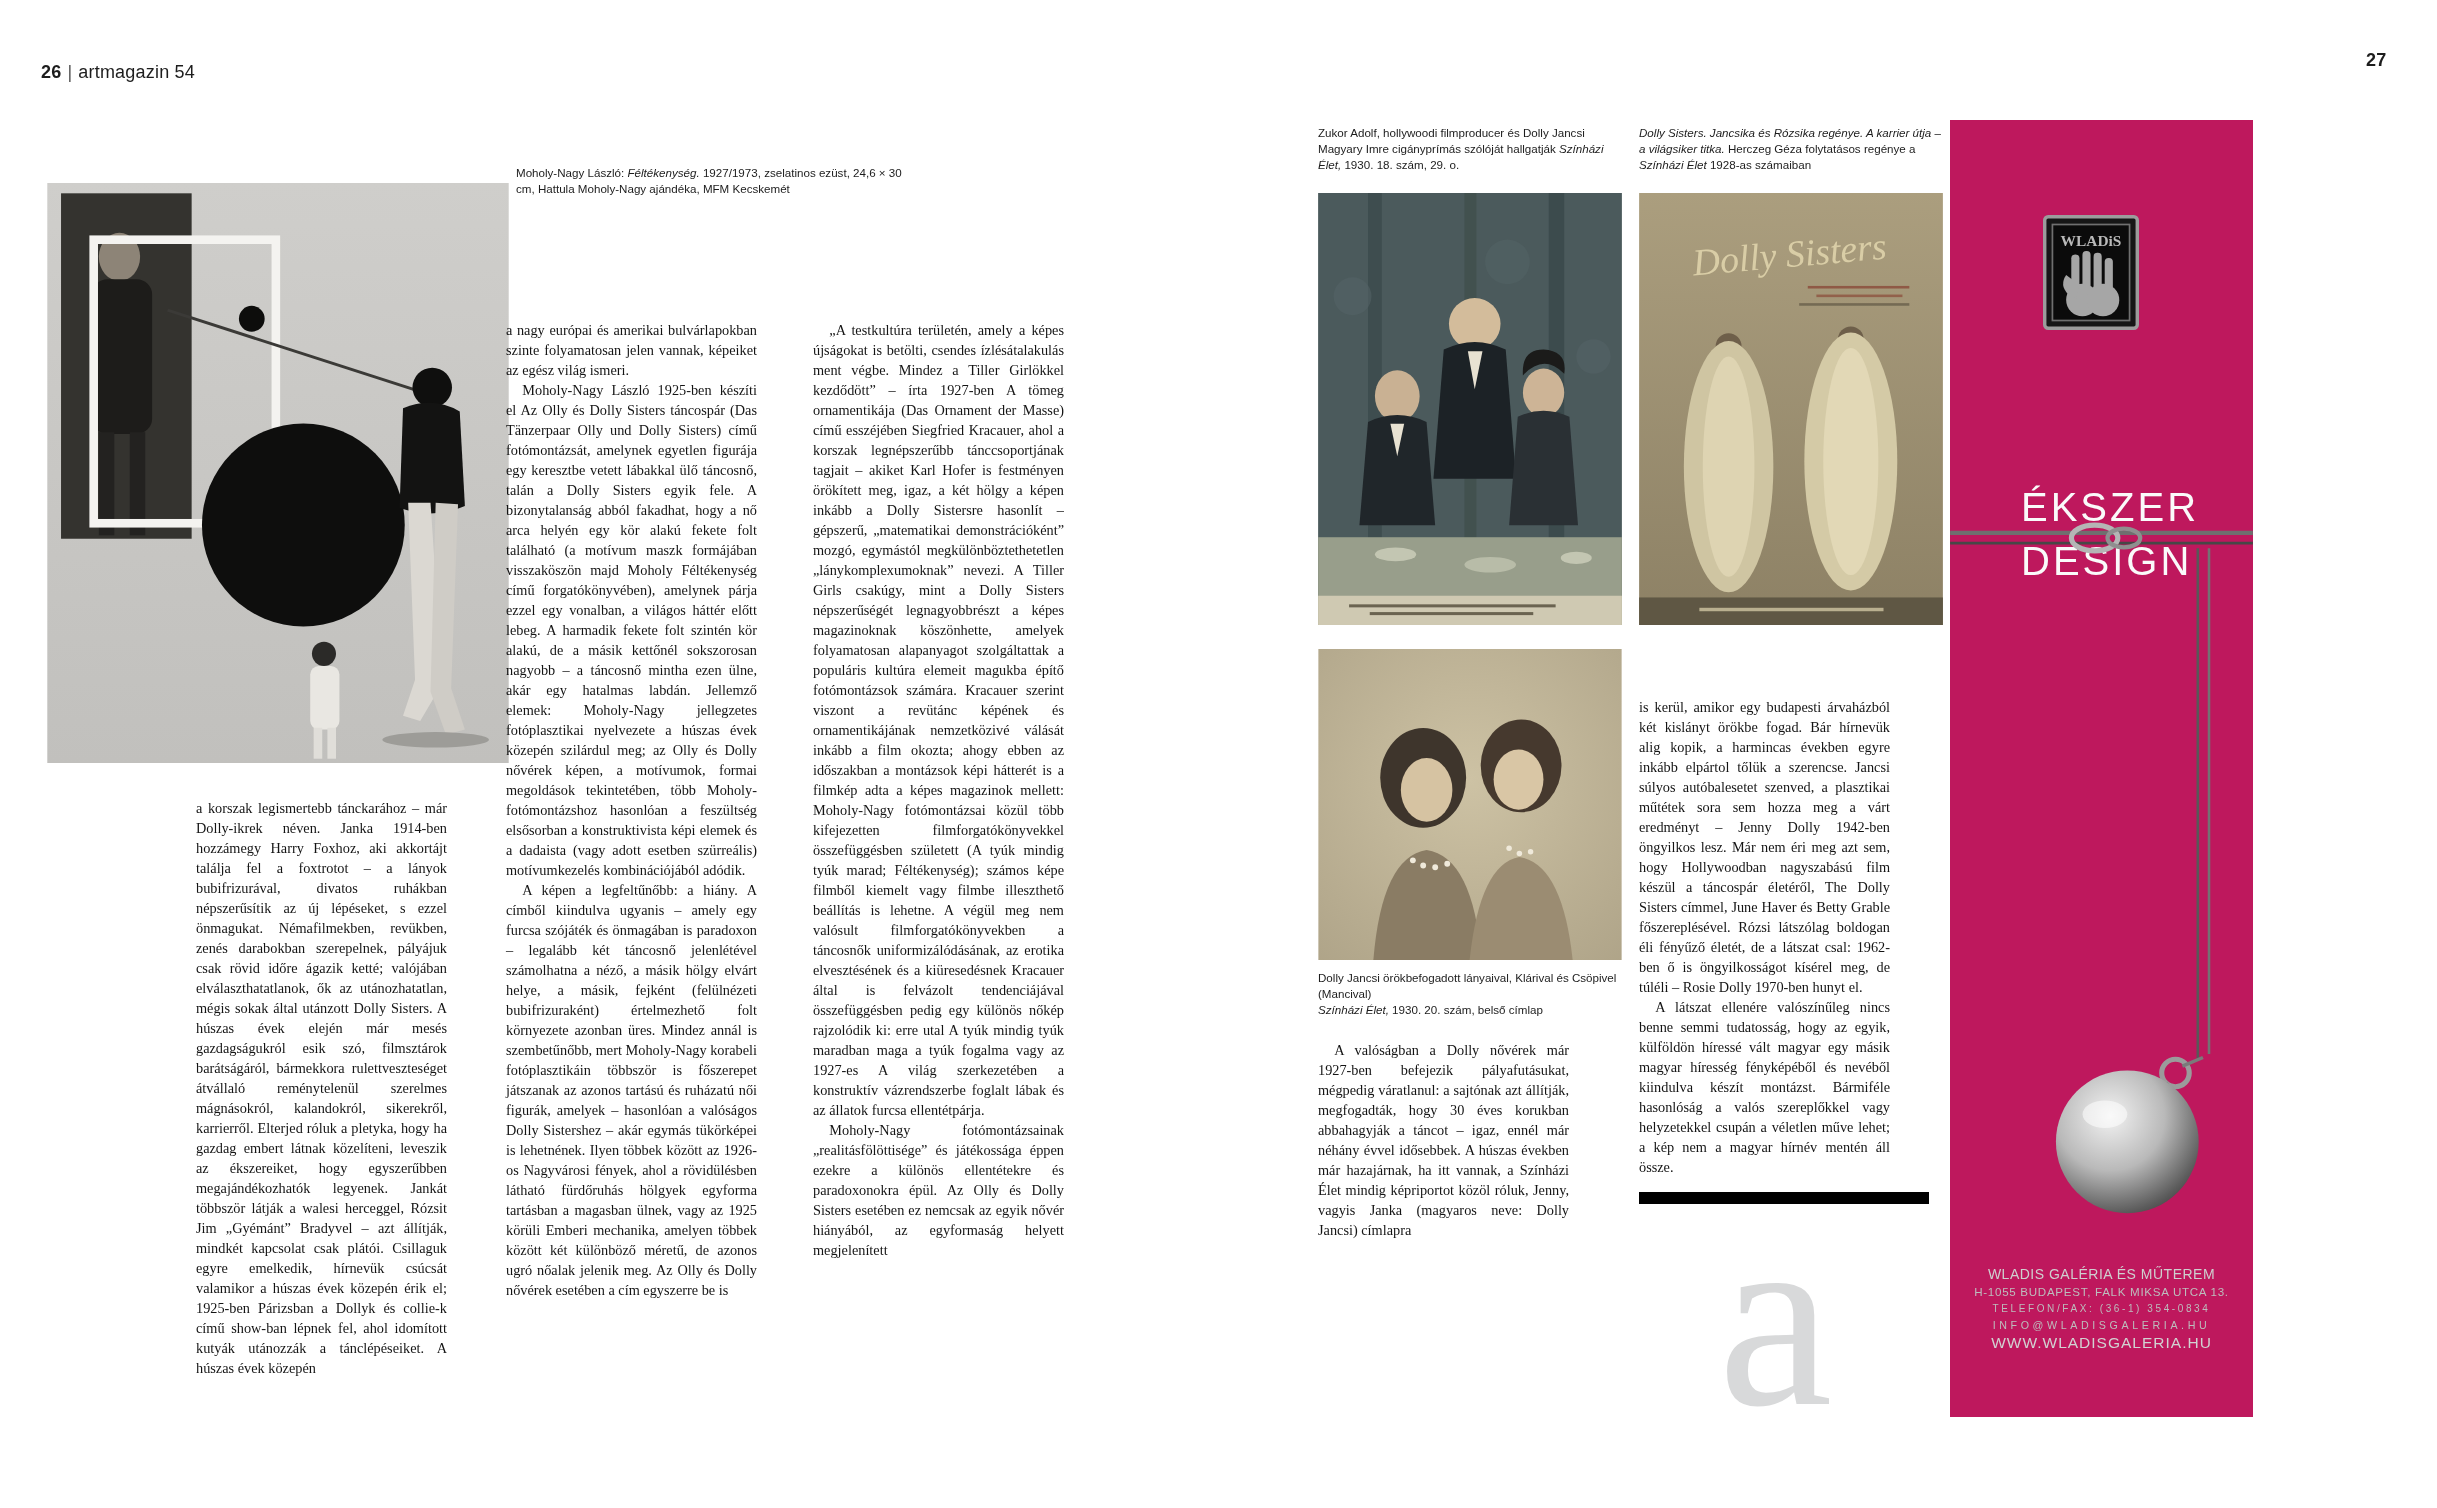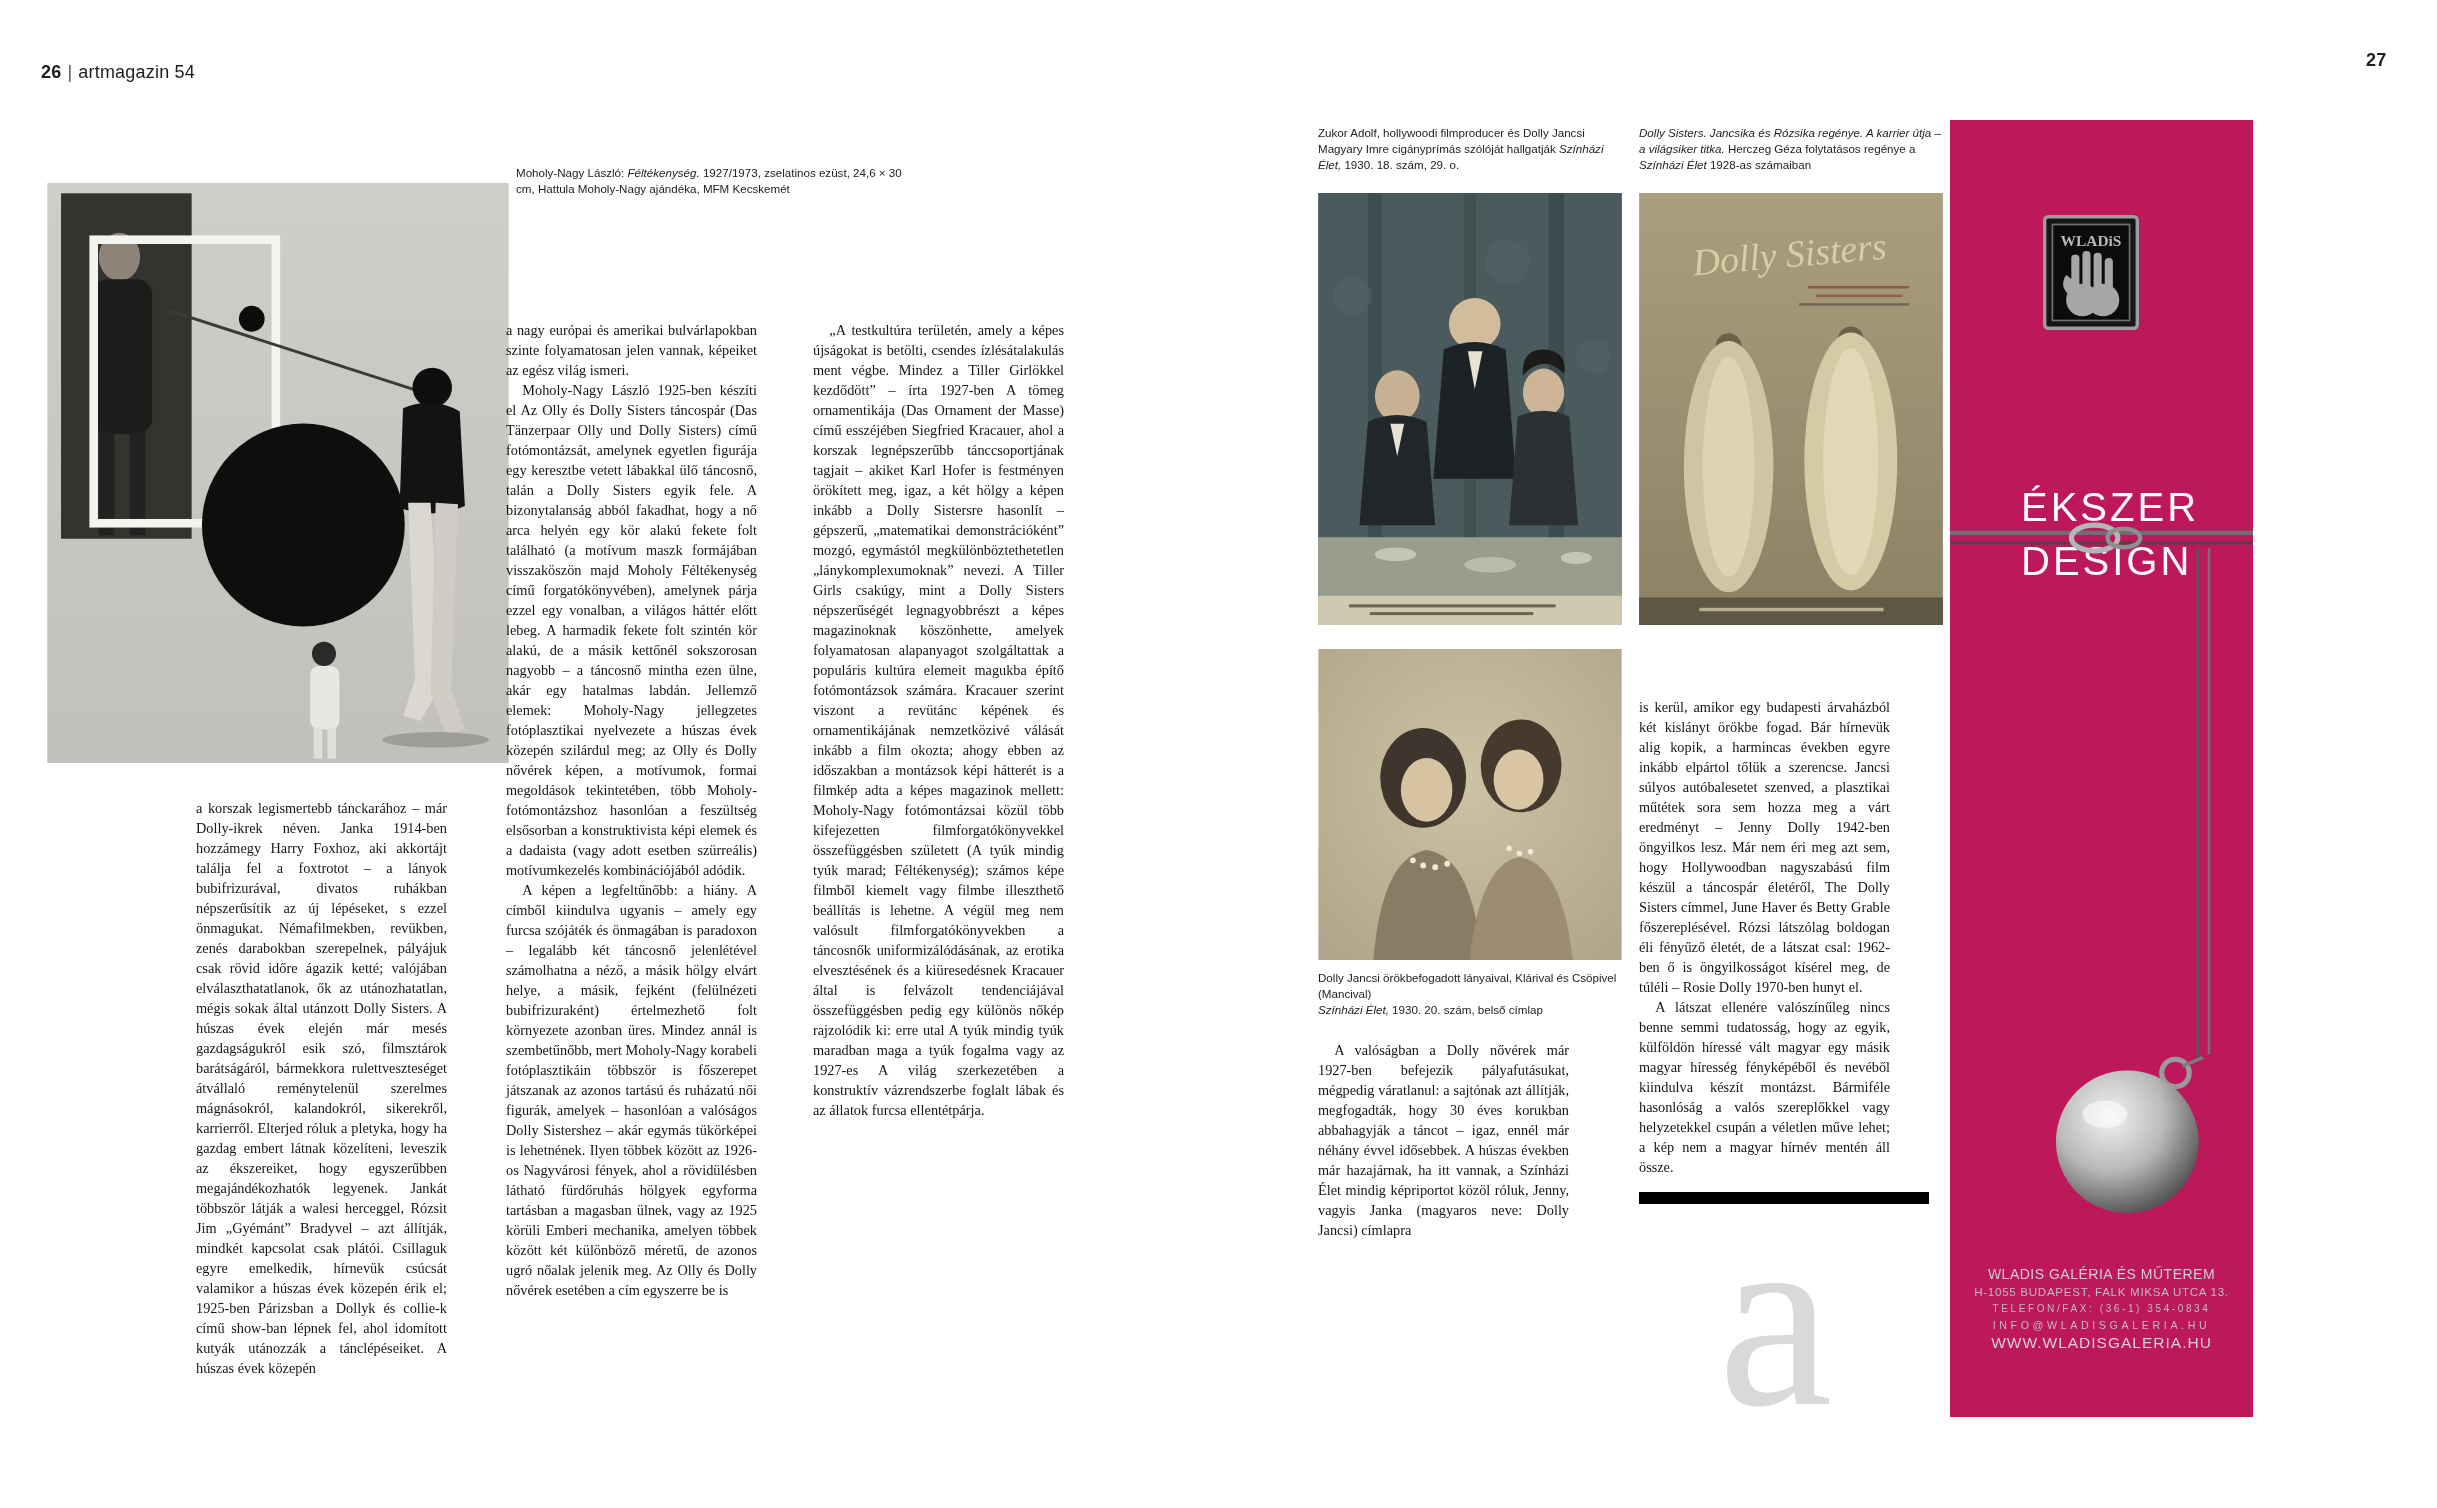--- a/index.html
+++ b/index.html
@@ -127,20 +127,21 @@
   <div class="abs col" id="col1">
     <p>a korszak legismertebb tánckarához – már Dolly-ikrek néven. Janka 1914-ben hozzámegy Harry Foxhoz, aki akkortájt találja fel a foxtrotot – a lányok bubifrizurával, divatos ruhákban népszerűsítik az új lépéseket, s ezzel önmagukat. Némafilmekben, revükben, zenés darabokban szerepelnek, pályájuk csak rövid időre ágazik ketté; valójában elválaszthatatlanok, ők az utánozhatatlan, mégis sokak által utánzott Dolly Sisters. A húszas évek elején már mesés gazdagságukról esik szó, filmsztárok barátságáról, bármekkora rulettveszteséget átvállaló reménytelenül szerelmes mágnásokról, kalandokról, sikerekről, karrierről. Elterjed róluk a pletyka, hogy ha gazdag embert látnak közelíteni, leveszik az ékszereiket, hogy egyszerűbben megajándékozhatók legyenek. Jankát többször látják a walesi herceggel, Rózsit Jim „Gyémánt” Bradyvel – azt állítják, mindkét kapcsolat csak plátói. Csillaguk egyre emelkedik, hírnevük csúcsát valamikor a húszas évek közepén érik el; 1925-ben Párizsban a Dollyk és collie-k című show-ban lépnek fel, ahol idomított kutyák utánozzák a tánclépéseiket. A húszas évek közepén</p>
   </div>
   <div class="abs col" id="col2">
     <p>a nagy európai és amerikai bulvárlapokban szinte folyamatosan jelen vannak, képeiket az egész világ ismeri.</p>
     <p class="ind">Moholy-Nagy László 1925-ben készíti el Az Olly és Dolly Sisters táncospár (Das Tänzerpaar Olly und Dolly Sisters) című fotómontázsát, amelynek egyetlen figurája egy keresztbe vetett lábakkal ülő táncosnő, talán a Dolly Sisters egyik fele. A bizonytalanság abból fakadhat, hogy a nő arca helyén egy kör alakú fekete folt található (a motívum maszk formájában visszaköszön majd Moholy Féltékenység című forgatókönyvében), amelynek párja ezzel egy vonalban, a világos háttér előtt lebeg. A harmadik fekete folt szintén kör alakú, de a másik kettőnél sokszorosan nagyobb – a táncosnő mintha ezen ülne, akár egy hatalmas labdán. Jellemző elemek: Moholy-Nagy jellegzetes fotóplasztikai nyelvezete a húszas évek közepén szilárdul meg; az Olly és Dolly nővérek képen, a motívumok, formai megoldások tekintetében, több Moholy-fotómontázshoz hasonlóan a feszültség elsősorban a konstruktivista képi elemek és a dadaista (vagy adott esetben szürreális) motívumkezelés kombinációjából adódik.</p>
     <p class="ind">A képen a legfeltűnőbb: a hiány. A címből kiindulva ugyanis – amely egy furcsa szójáték és önmagában is paradoxon – legalább két táncosnő jelenlétével számolhatna a néző, a másik hölgy elvárt helye, a másik, fejként (felülnézeti bubifrizuraként) értelmezhető folt környezete azonban üres. Mindez annál is szembetűnőbb, mert Moholy-Nagy korabeli fotóplasztikáin többször is főszerepet játszanak az azonos tartású és ruházatú női figurák, amelyek – hasonlóan a valóságos Dolly Sistershez – akár egymás tükörképei is lehetnének. Ilyen többek között az 1926-os Nagyvárosi fények, ahol a rövidülésben látható fürdőruhás hölgyek egyforma tartásban a magasban ülnek, vagy az 1925 körüli Emberi mechanika, amelyen többek között két különböző méretű, de azonos ugró nőalak jelenik meg. Az Olly és Dolly nővérek esetében a cím egyszerre be is</p>
   </div>
   <div class="abs col" id="col3">
     <p class="ind">„A testkultúra területén, amely a képes újságokat is betölti, csendes ízlésátalakulás ment végbe. Mindez a Tiller Girlökkel kezdődött” – írta 1927-ben A tömeg ornamentikája (Das Ornament der Masse) című esszéjében Siegfried Kracauer, ahol a korszak legnépszerűbb tánccsoportjának tagjait – akiket Karl Hofer is festményen örökített meg, igaz, a két hölgy a képen inkább a Dolly Sistersre hasonlít – gépszerű, „matematikai demonstrációként” mozgó, egymástól megkülönböztethetetlen „lánykomplexumoknak” nevezi. A Tiller Girls csakúgy, mint a Dolly Sisters népszerűségét legnagyobbrészt a képes magazinoknak köszönhette, amelyek folyamatosan alapanyagot szolgáltattak a populáris kultúra elemeit magukba építő fotómontázsok számára. Kracauer szerint viszont a revütánc képének és ornamentikájának nemzetközivé válását inkább a film okozta; ahogy ebben az időszakban a montázsok képi hátterét is a filmkép adta a képes magazinok mellett: Moholy-Nagy fotómontázsai közül több kifejezetten filmforgatókönyvekkel összefüggésben született (A tyúk mindig tyúk marad; Féltékenység); számos képe filmből kiemelt vagy filmbe illeszthető beállítás is lehetne. A végül meg nem valósult filmforgatókönyvekben a táncosnők uniformizálódásának, az erotika elvesztésének és a kiüresedésnek Kracauer által is felvázolt tendenciájával összefüggésben pedig egy különös nőkép rajzolódik ki: erre utal A tyúk mindig tyúk maradban maga a tyúk fogalma vagy az 1927-es A világ szerkezetében a konstruktív vázrendszerbe foglalt lábak és az állatok furcsa ellentétpárja.</p>
+    <p class="ind">Moholy-Nagy fotómontázsainak „realitásfölöttisége” és játékossága éppen ezekre a különös ellentétekre és paradoxonokra épül. Az Olly és Dolly Sisters esetében ez nemcsak az egyik nővér hiányából, az egyformaság helyett megjelenített</p>
   </div>
 
   <div class="abs caption" id="cap-zukor">
     <span>Zukor Adolf, hollywoodi filmproducer és Dolly Jancsi Magyary Imre cigányprímás szólóját hallgatják </span><span class="it">Színházi Élet,</span><span> 1930. 18. szám, 29. o.</span>
   </div>
   <div class="abs caption" id="cap-poster">
     <span class="it">Dolly Sisters. Jancsika és Rózsika regénye. A karrier útja – a világsiker titka.</span><span> Herczeg Géza folytatásos regénye a </span><span class="it">Színházi Élet</span><span> 1928-as számaiban</span>
   </div>
 
   <svg class="abs ph" id="photo-a" viewBox="0 0 353 502">

